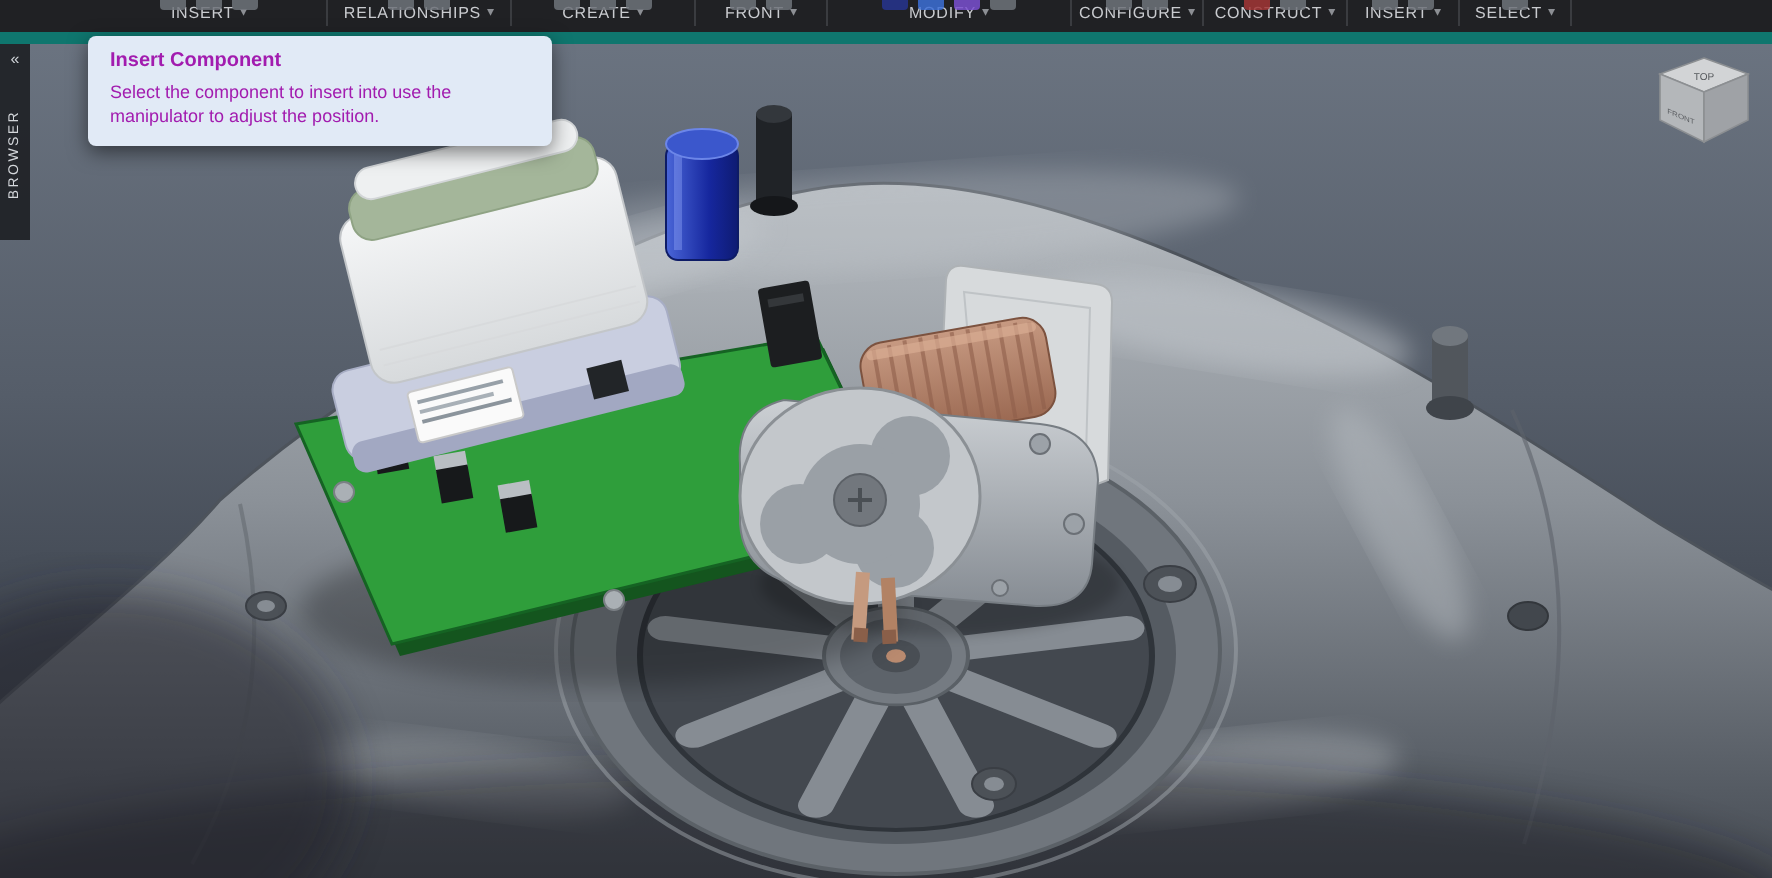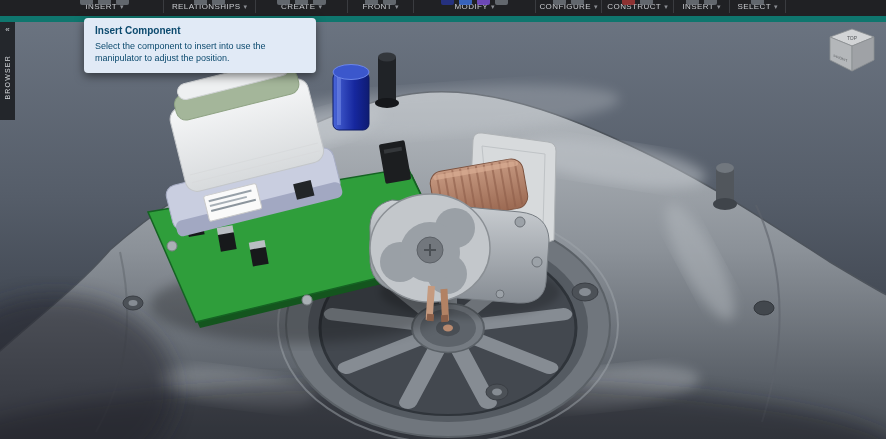--- a/index.html
+++ b/index.html
@@ -28,21 +28,21 @@
   .ic{width:13px;height:12px;border-radius:2px;background:#6f737a;opacity:.85;}
   .ic-blue{background:#3c6fd6}.ic-purple{background:#7a4fd0}.ic-navy{background:#27348f}.ic-red{background:#a23535}
   .tlabel-row{display:flex;align-items:center;justify-content:center;gap:3px;height:13px;}
   .tlabel{color:#c9cbcf;font-size:8px;letter-spacing:.4px;white-space:nowrap;}
   .caret{color:#8c8f94;font-size:7px;line-height:1;}
 
   
   .tooltip{
     position:absolute;left:44px;top:18px;width:232px;z-index:20;
     background:#e1eaf6;border-radius:4px;padding:7px 11px 9px 11px;
-    box-shadow:0 3px 10px rgba(0,0,0,.5);color:#0c4a6e;box-sizing:border-box;margin-left:40px;
+    box-shadow:0 3px 10px rgba(0,0,0,.5);color:#a21caf;box-sizing:border-box;
   }
   .tooltip .tt-title{font-size:10px;font-weight:bold;margin:0 0 5px 0;}
   .tooltip p{font-size:9px;line-height:1.3;margin:0;}
   .tooltip p + p{margin-top:9px;}
 
   
   .browser-tab{
     position:absolute;left:0;top:22px;width:15px;height:98px;z-index:5;
     background:rgba(30,33,37,.92);display:flex;flex-direction:column;align-items:center;
   }

